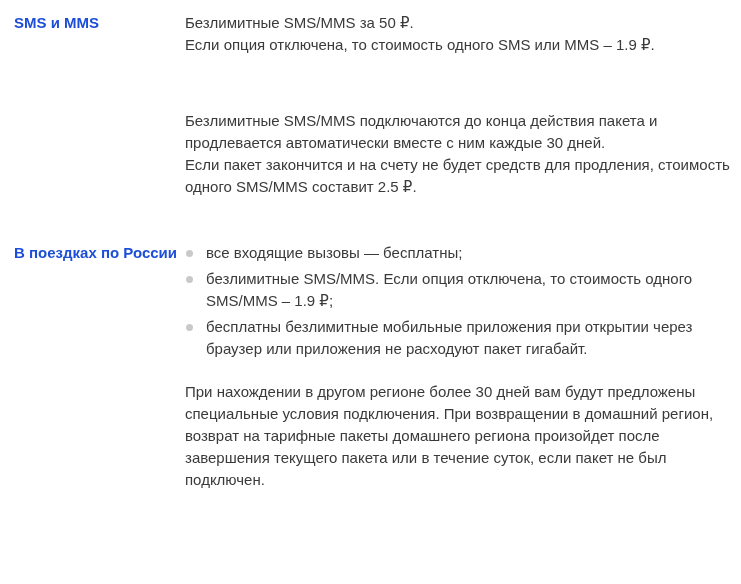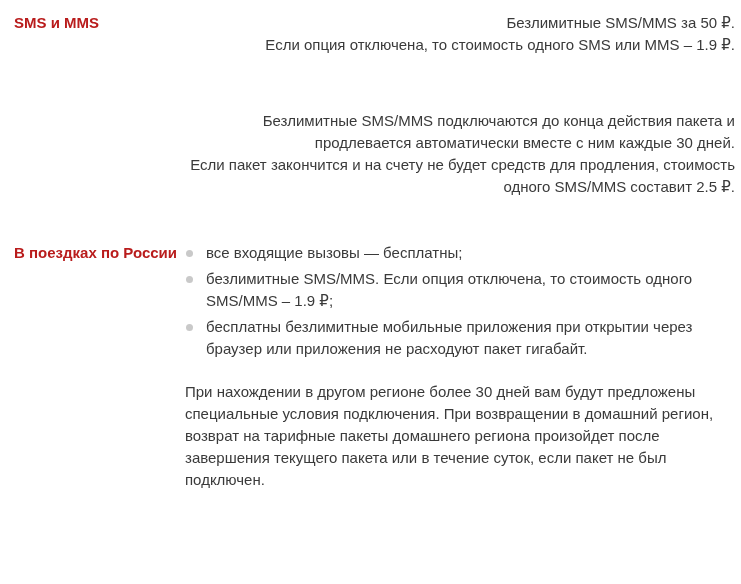--- a/index.html
+++ b/index.html
@@ -18,31 +18,30 @@
     display: flex;
     align-items: flex-start;
   }
   .section-row + .section-row {
     margin-top: 44px;
   }
   .row-label {
     width: 171px;
     flex: 0 0 171px;
     font-weight: bold;
-    color: #b91c1c;
+    color: #1d4ed8;
     font-size: 15px;
     line-height: 22px;
   }
   .row-content {
     flex: 1 1 auto;
     max-width: 552px;
   }
   .para {
     white-space: pre-line;
-    text-align: right;
   }
   .para + .para {
     margin-top: 54px;
   }
   ul.bullet-list {
     list-style: none;
     margin: 0;
     padding: 0;
   }
   ul.bullet-list li {

